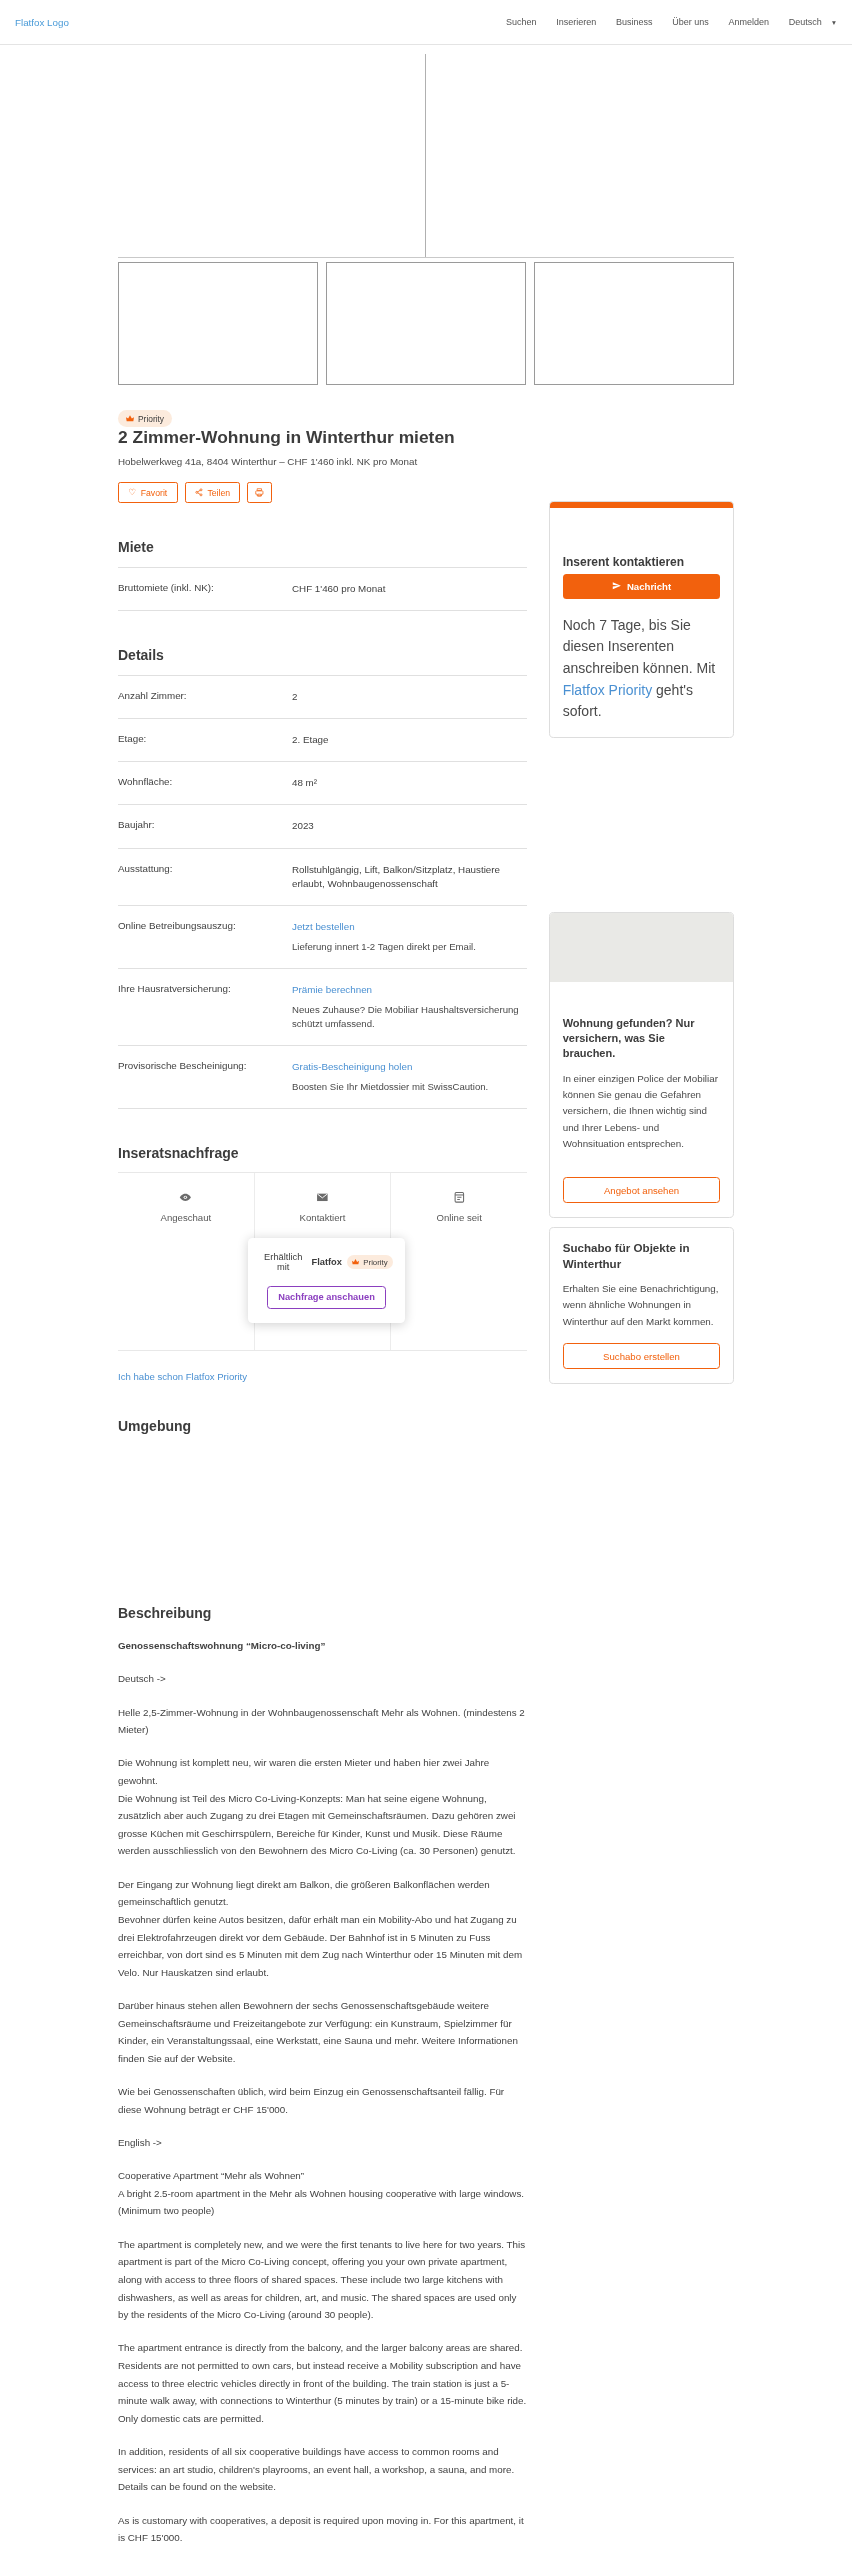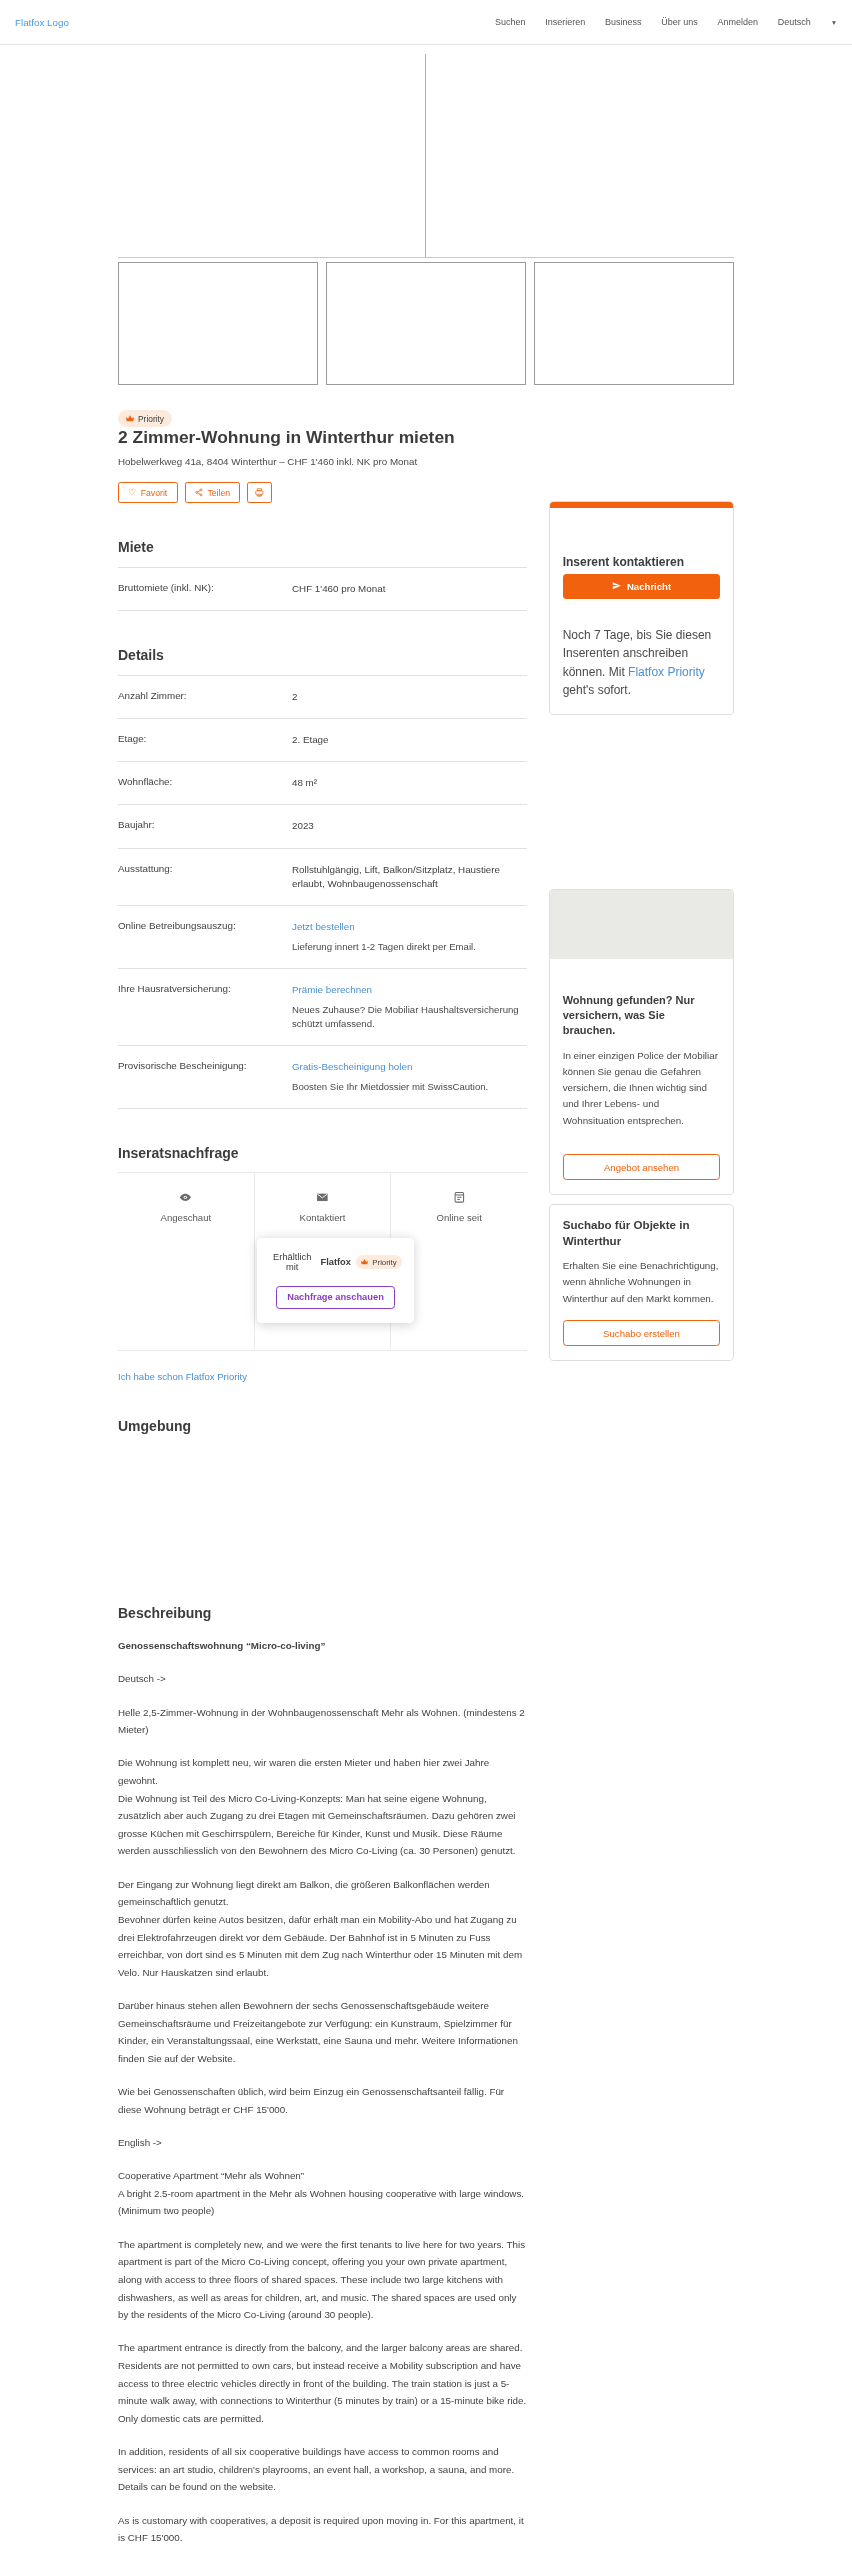--- a/index.html
+++ b/index.html
@@ -5,21 +5,21 @@
   * { box-sizing: border-box; margin: 0; padding: 0; }
   html, body { background: #fff; font-family: "Liberation Sans", "DejaVu Sans", sans-serif; color: #4a4a4a; }
   a { text-decoration: none; cursor: pointer; }
   .container { width: 616px; margin: 0 auto; }
 
   
   .topbar { height: 45px; display: flex; align-items: center; justify-content: space-between; padding: 0 15px; border-bottom: 0.6px solid #e4e4e4; }
   .logo { color: #4a9bd8; font-size: 9.8px; }
   .topnav { display: flex; align-items: center; gap: 19.7px; }
   .topnav a, .lang-dd { color: #555; font-size: 9px; }
-  .lang-dd { display: inline-flex; align-items: center; gap: 20px; }
+  .lang-dd { display: inline-flex; align-items: center; gap: 9px; }
   .caret { font-size: 6.4px; color: #555; }
 
   
   .gallery { margin-top: 8.7px; }
   .g-top { display: flex; height: 204px; border-bottom: 0.6px solid #c9c9c9; }
   .g-main { flex: 0 0 50%; border-right: 0.6px solid #b0b0b0; background: #fff; }
   .g-side { flex: 1; background: #fff; }
   .g-film { display: flex; gap: 7.5px; margin-top: 4px; height: 123px; }
   .g-film .gcell { flex: 1; border: 0.6px solid #9a9a9a; background: #fff; }
 
@@ -46,42 +46,42 @@
   .tvalue { flex: 1; color: #424242; line-height: 1.45; }
   .link { color: #4a90d2; font-size: 9.8px; }
   .tnote { margin-top: 5.8px; color: #4a4a4a; font-size: 9.6px; }
 
   
   .stats { position: relative; display: flex; border-top: 0.6px solid #e8e8e8; border-bottom: 0.6px solid #e8e8e8; min-height: 179px; }
   .stat { flex: 1; text-align: center; padding-top: 17.4px; }
   .stat + .stat { border-left: 0.6px solid #ececec; }
   .stat .sicon { display: inline-block; }
   .stat .slabel { margin-top: 7px; font-size: 9.6px; color: #585858; }
-  .tooltip { position: absolute; left: 139px; top: 65px; width: 157px; background: #fff; border-radius: 4.6px; box-shadow: 0 1.7px 10.4px rgba(0,0,0,.18); padding: 14px 11.6px; text-align: center; }
+  .tooltip { position: absolute; left: 130px; top: 65px; width: 157px; background: #fff; border-radius: 4.6px; box-shadow: 0 1.7px 10.4px rgba(0,0,0,.18); padding: 14px 11.6px; text-align: center; }
   .tooltip .tline { display: inline-flex; align-items: center; gap: 4.6px; font-size: 9.3px; color: #3c3c3c; }
   .tooltip .tline b { font-weight: bold; }
   .tooltip .pill { padding: 2.3px 5.8px; font-size: 7.8px; }
   .pbtn { margin-top: 14px; display: inline-block; border: 0.9px solid #8b3fbf; color: #8b3fbf; background: #fff; border-radius: 3.5px; padding: 5.2px 10.4px; font-size: 9.3px; font-weight: bold; cursor: pointer; font-family: inherit; }
   .have-link { display: inline-block; margin-top: 19.7px; font-size: 9.6px; }
 
   
   .map-ph { height: 124px; background: #fff; }
 
   
   .desc p { font-size: 9.8px; line-height: 1.8; margin: 15.6px 0; white-space: pre-line; color: #424242; }
   .desc p.bold { font-weight: bold; }
 
   
   .scard { border: 0.6px solid #ddd; border-radius: 4.6px; background: #fff; overflow: hidden; }
   .contact-card { margin-top: 91px; }
   .contact-bar { height: 5.8px; background: #f2610d; }
   .scard-body { padding: 11.6px 12.7px 14px; }
   .scard h3 { font-size: 12px; font-weight: bold; color: #3c3c3c; margin-top: 35px; }
   .send-btn { margin-top: 5px; width: 100%; background: #f2610d; color: #fff; border: none; border-radius: 3.5px; padding: 7px 0; font-size: 9.6px; font-weight: bold; display: flex; align-items: center; justify-content: center; gap: 5.8px; cursor: pointer; font-family: inherit; }
-  .contact-note { margin-top: 27px; font-size: 12px; line-height: 1.55; color: #4a4a4a; }
+  .contact-note { margin-top: 16px; font-size: 14px; line-height: 1.55; color: #4a4a4a; }
   .contact-note a { color: #4a90d2; }
   .ad-card { margin-top: 174px; }
   .ad-img { height: 69px; background: #e9e9e6; }
   .ad-title { font-size: 11px; font-weight: bold; color: #3c3c3c; margin-top: 22px; line-height: 1.4; }
   .ad-body { margin-top: 9.3px; font-size: 9.8px; line-height: 1.65; }
   .out-btn { margin-top: 25.5px; width: 100%; background: #fff; border: 0.6px solid #f2610d; color: #f2610d; border-radius: 3.5px; padding: 6.4px 0; font-size: 9.6px; cursor: pointer; font-family: inherit; }
   .sub-card { margin-top: 9.3px; }
   .sub-title { font-size: 11.6px; font-weight: bold; color: #3c3c3c; line-height: 1.35; }
   .sub-body { margin-top: 9.3px; font-size: 9.8px; line-height: 1.7; }
   .sub-card .out-btn { margin-top: 12.7px; }

